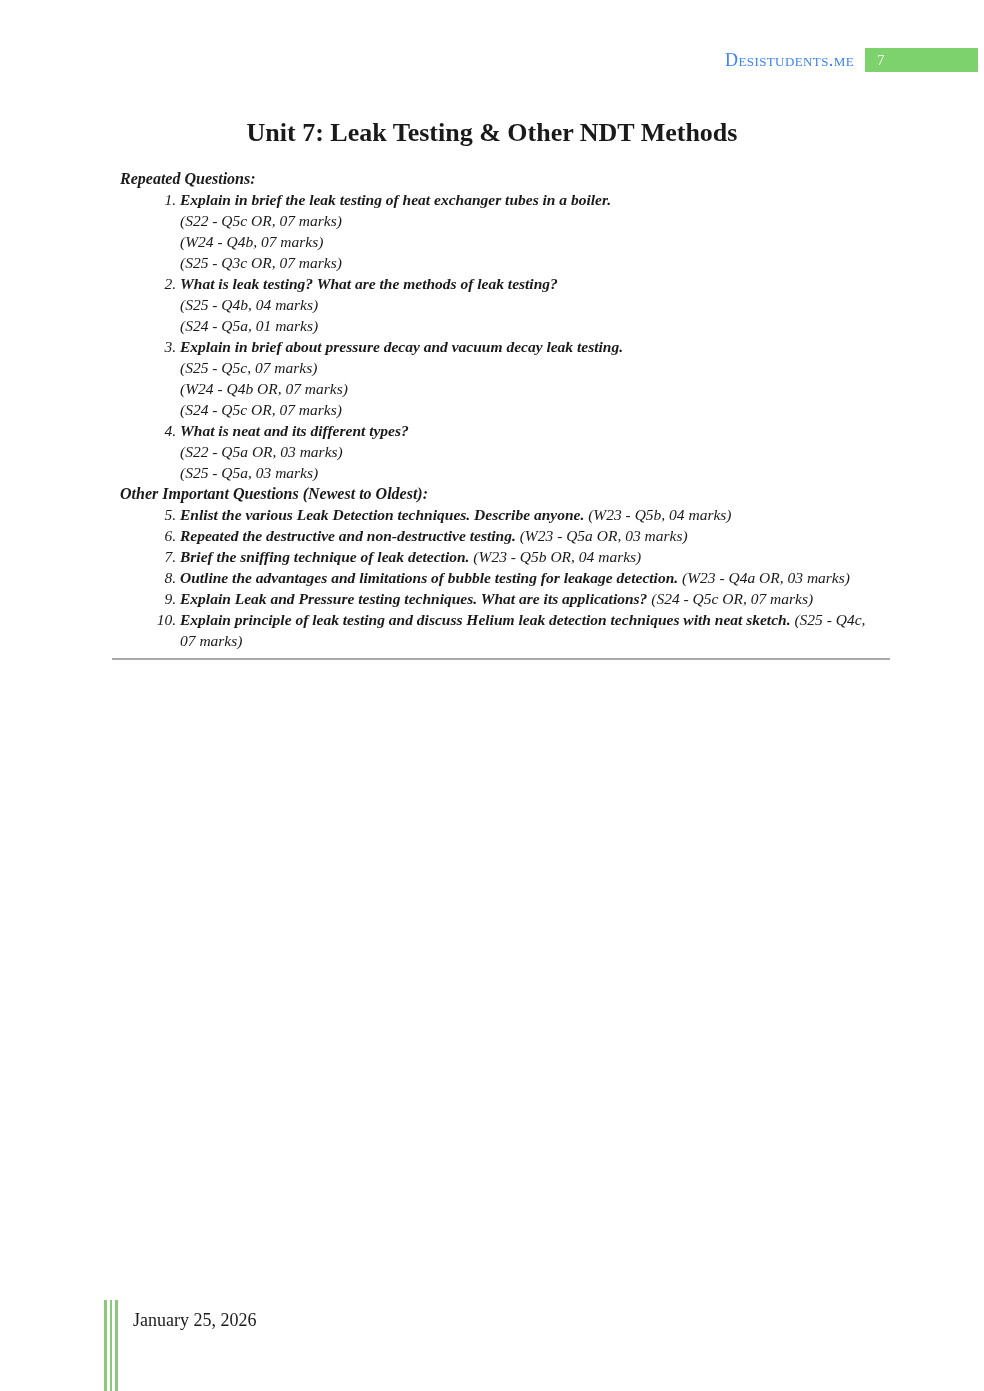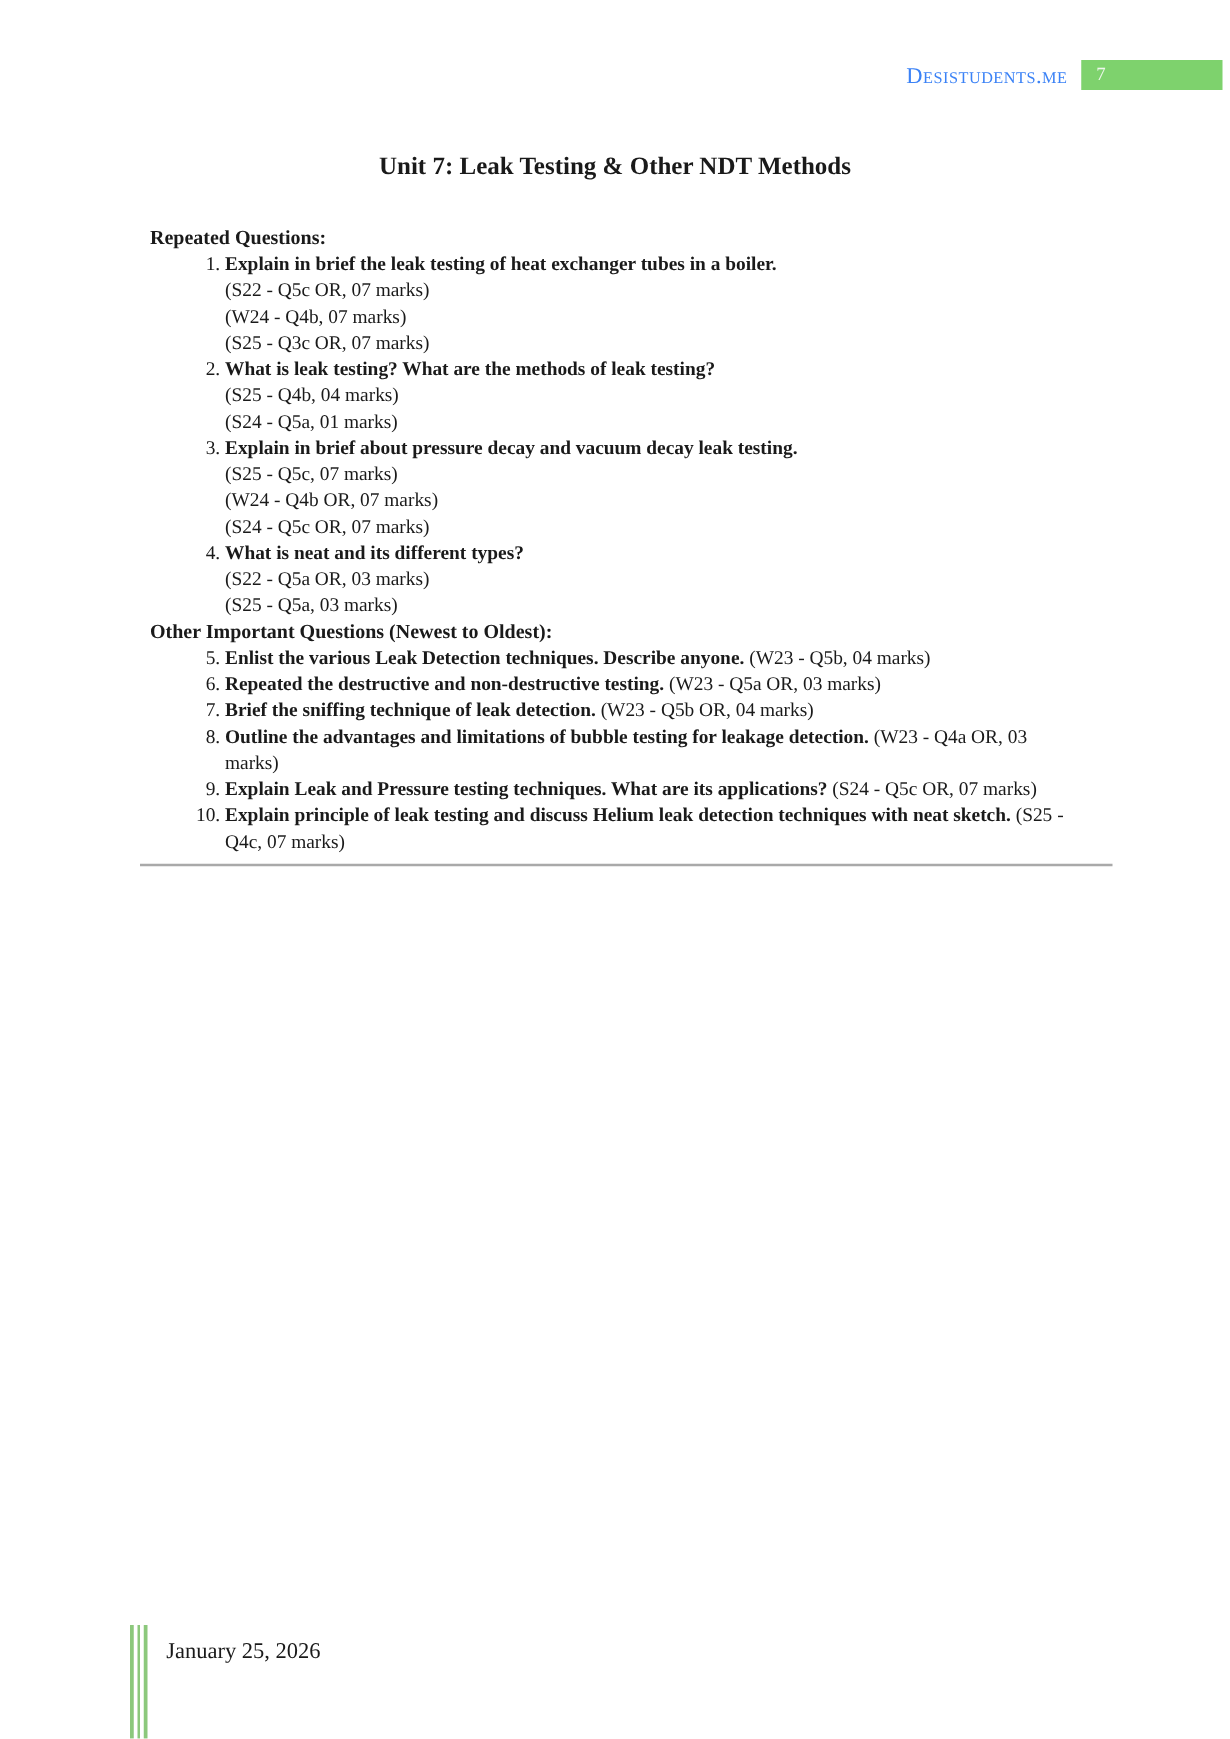--- a/index.html
+++ b/index.html
@@ -44,33 +44,34 @@
     margin-right: 6px;
   }
 
   
   .title {
     position: absolute;
     top: 119px;
     left: 0;
     width: 100%;
     text-align: center;
-    font-size: 20px;
+    font-size: 26px;
     font-weight: bold;
     line-height: 28px;
   }
 
   
   .content {
     position: absolute;
-    top: 180px;
+    top: 168px;
     left: 120px;
     width: 748px;
     font-size: 15.5px;
     line-height: 21px;
+    font-style: italic;
   }
   .section-heading {
     font-weight: bold;
     font-size: 16px;
   }
   ol.q-list {
     margin: 0;
     padding: 0 0 0 60px;
   }
   ol.q-list li {

